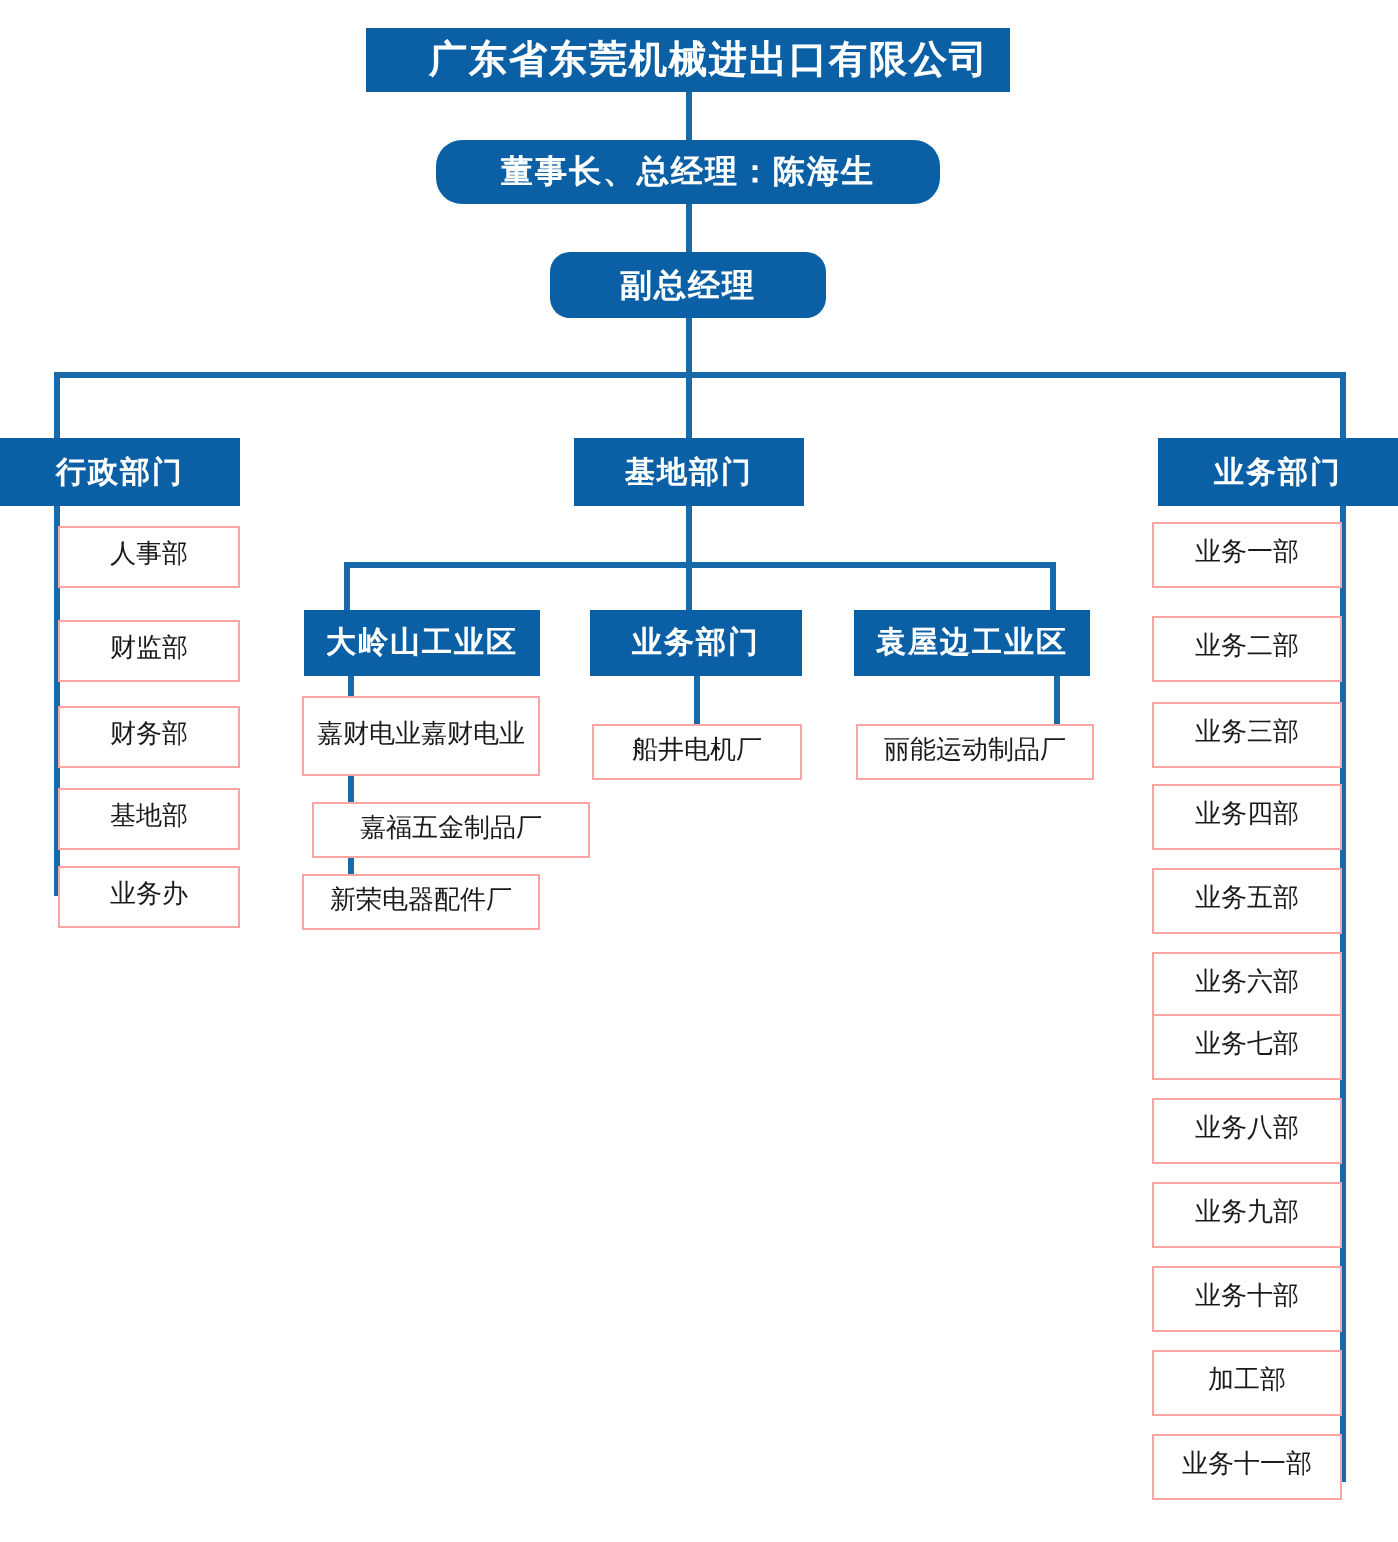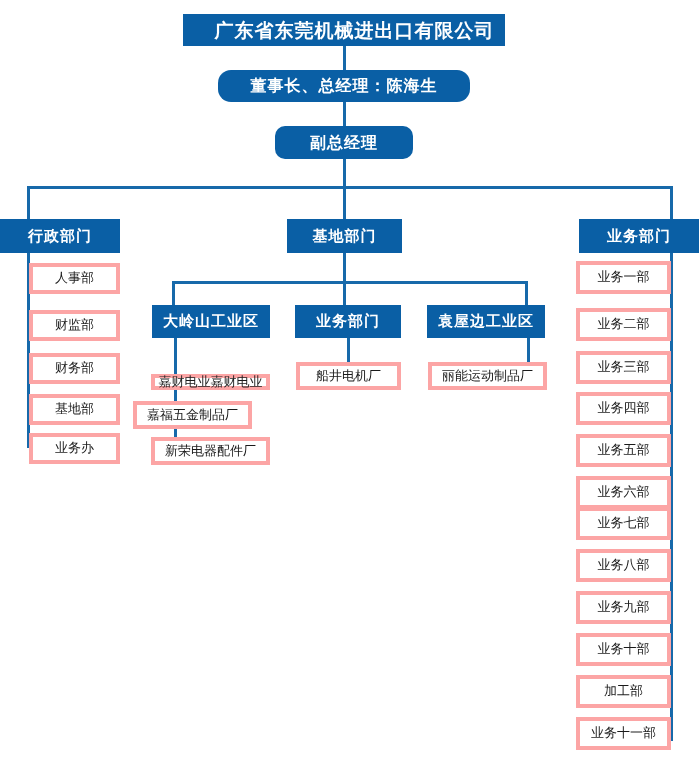--- a/index.html
+++ b/index.html
@@ -37,21 +37,21 @@
   }
   .node-filled {
     background: #0a5fa5;
     color: #ffffff;
     font-weight: bold;
     border: 0;
   }
   .node-outline {
     background: #ffffff;
     color: #1a1a1a;
-    border: 4px solid #fca5a5;
+    border: 1px solid #fca5a5;
     font-weight: normal;
   }
 
   .t-root   { font-size: 19px; letter-spacing: 1px; }
   .t-l2     { font-size: 16px; letter-spacing: 1px; }
   .t-l3     { font-size: 16px; letter-spacing: 1px; }
   .t-dept   { font-size: 15px; letter-spacing: 1px; }
   .t-zone   { font-size: 15px; letter-spacing: 1px; }
   .t-leaf   { font-size: 13px; letter-spacing: 0px; }
   .t-biz    { font-size: 13px; letter-spacing: 0px; }
@@ -97,22 +97,22 @@
 
   <div class="conn conn-v" style="left:172px; top:281px; width:3px; height:24px;"></div>
   <div class="conn conn-v" style="left:343px; top:281px; width:3px; height:24px;"></div>
   <div class="conn conn-v" style="left:525px; top:281px; width:3px; height:24px;"></div>
 
   <div class="node node-filled t-zone" style="left:152px; top:305px; width:118px; height:33px;">大岭山工业区</div>
   <div class="node node-filled t-zone" style="left:295px; top:305px; width:106px; height:33px;">业务部门</div>
   <div class="node node-filled t-zone" style="left:427px; top:305px; width:118px; height:33px;">袁屋边工业区</div>
 
   <div class="conn conn-v" style="left:174px; top:338px; width:3px; height:120px;"></div>
-  <div class="node node-outline t-fact" style="left:151px; top:374px; width:119px; height:16px;">嘉财电业嘉财电业</div>
-  <div class="node node-outline t-fact" style="left:133px; top:401px; width:119px; height:28px;">嘉福五金制品厂</div>
+  <div class="node node-outline t-fact" style="left:151px; top:348px; width:119px; height:40px;">嘉财电业嘉财电业</div>
+  <div class="node node-outline t-fact" style="left:156px; top:401px; width:139px; height:28px;">嘉福五金制品厂</div>
   <div class="node node-outline t-fact" style="left:151px; top:437px; width:119px; height:28px;">新荣电器配件厂</div>
 
   <div class="conn conn-v" style="left:347px; top:338px; width:3px; height:26px;"></div>
   <div class="node node-outline t-fact" style="left:296px; top:362px; width:105px; height:28px;">船井电机厂</div>
 
   <div class="conn conn-v" style="left:527px; top:338px; width:3px; height:26px;"></div>
   <div class="node node-outline t-fact" style="left:428px; top:362px; width:119px; height:28px;">丽能运动制品厂</div>
 
   <div class="node node-filled t-dept" style="left:579px; top:219px; width:120px; height:34px;">业务部门</div>
 

